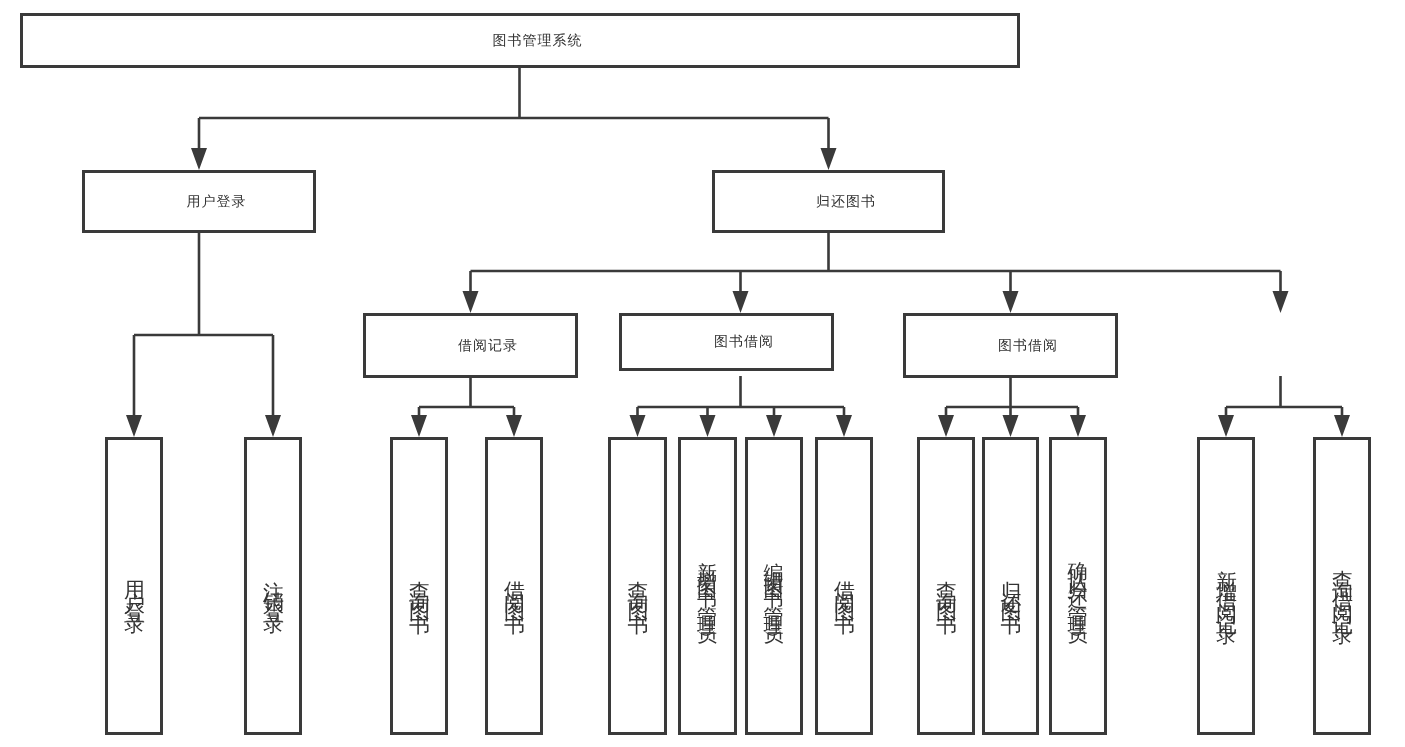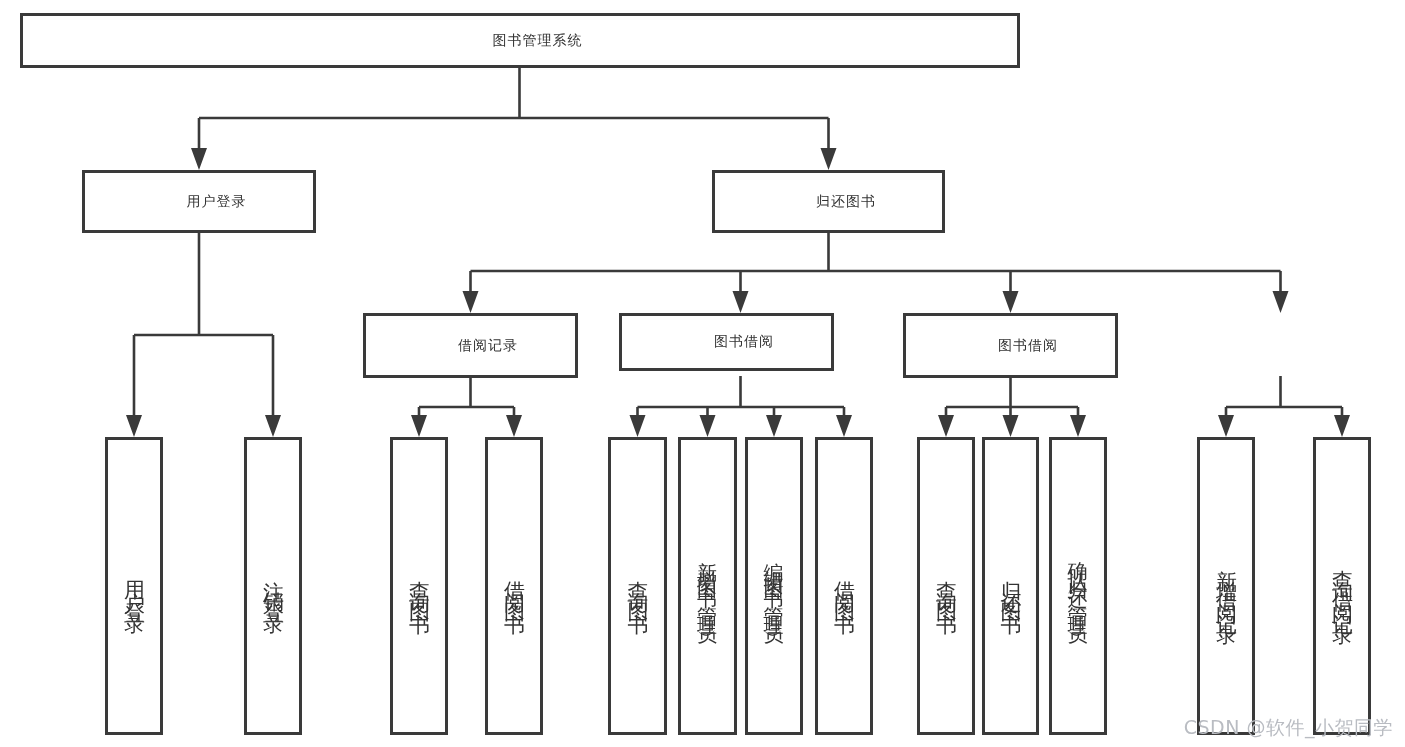--- a/index.html
+++ b/index.html
@@ -145,15 +145,14 @@
     <span class="vtext">确认归还（管理员）</span>
   </div>
 
   <div class="vbox" style="left:1197px;">
     <span class="vtext">新增借阅记录</span>
   </div>
   <div class="vbox" style="left:1313px;">
     <span class="vtext">查询借阅记录</span>
   </div>
 
-  <div id="watermark">CSDN @软件_小贺同学</div>
 
 </div>
 
 </body></html>

